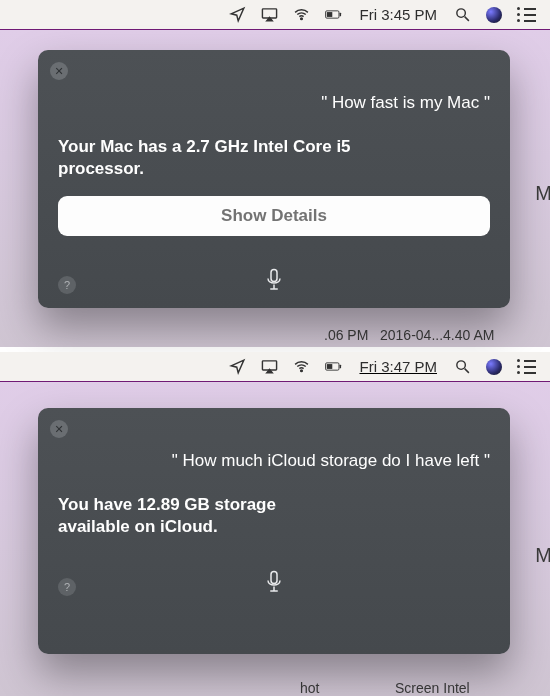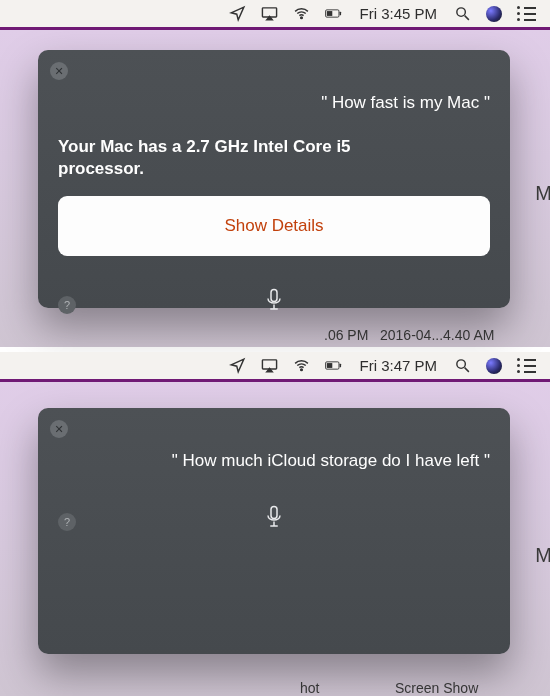--- a/index.html
+++ b/index.html
@@ -9,25 +9,25 @@
     font-family: -apple-system, "Helvetica Neue", Helvetica, Arial, sans-serif;
     background: #f6f3ee;
     overflow: hidden;
     position: relative;
   }
   .section {
     position: relative;
     width: 100%;
   }
   .section.top { height: 352px; border-bottom: 5px solid #fff; }
-  .section.bottom { height: 344px; }
+  .section.bottom { height: 344px; text-decoration: underline; }
   .menubar {
     height: 30px;
     background: #f4f2ef;
-    border-bottom: 3px solid #701a75;
+    border-bottom: 1px solid #701a75;
     display: flex;
     align-items: center;
     justify-content: flex-end;
     padding: 0 14px;
     gap: 15px;
     font-size: 14px;
     color: #333;
   }
   .menubar .clock {
     font-weight: 400;
@@ -99,26 +99,26 @@
     font-weight: 600;
     color: #fefefe;
     line-height: 1.3;
     max-width: 340px;
     margin-bottom: 16px;
     margin-top: 21px;
   }
   .details-btn {
     width: 100%;
     background: #fdfdfd;
-    color: #c2410c;
+    color: #737373;
     font-size: 17px;
-    font-weight: 400;
+    font-weight: 700;
     border: none;
     border-radius: 9px;
-    height: 60px;
+    height: 40px;
     cursor: pointer;
     margin-bottom: 22px;
   }
   .panel-footer {
     display:flex;
     align-items:center;
     justify-content:center;
     position: relative;
     height: 32px;
     margin-top: 6px;
@@ -259,27 +259,28 @@
         </span>
       <span>
           <span class="dot"></span>
           <span class="bar"></span>
         </span>
     </span>
   </div>
 
   <div class="desktop-bg">
     <span class="behind-label" style="bottom:0px;left:300px;margin-top:28px;">hot</span>
-    <span class="behind-label" style="bottom:0px;left:395px;">Screen Show</span>
+    <span class="behind-label" style="bottom:0px;left:395px;">Screen Intel</span>
     <span class="stray-m" style="top:162px;">M</span>
   </div>
 
   <div class="siri-panel" style="top:56px;height:246px;">
     <div class="close-dot">✕</div>
     <div class="user-query">" How much iCloud storage do I have left "</div>
+    <div class="siri-response" style="max-width:280px;">You have 12.89 GB storage available on iCloud.</div>
     <div class="panel-footer" style="margin-top:28px;">
       <div class="help-dot">?</div>
       <span class="mic">
         <svg viewBox="0 0 24 32" fill="none" stroke="#e9eaec" stroke-width="2">
             <rect x="8" y="2" width="8" height="16" rx="4"></rect>
             <path d="M4 14 C4 22 20 22 20 14"></path>
             <line x1="12" y1="22" x2="12" y2="28"></line>
             <line x1="7" y1="28" x2="17" y2="28"></line>
           </svg>
       </span>

